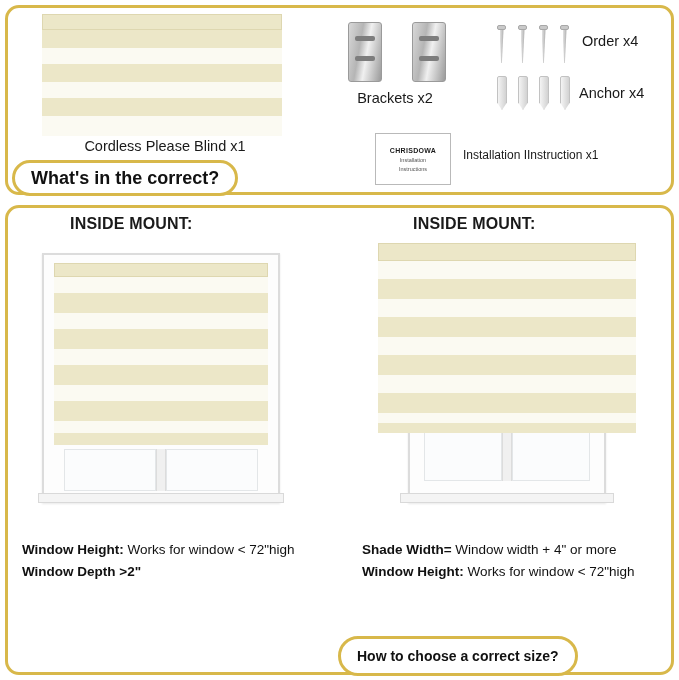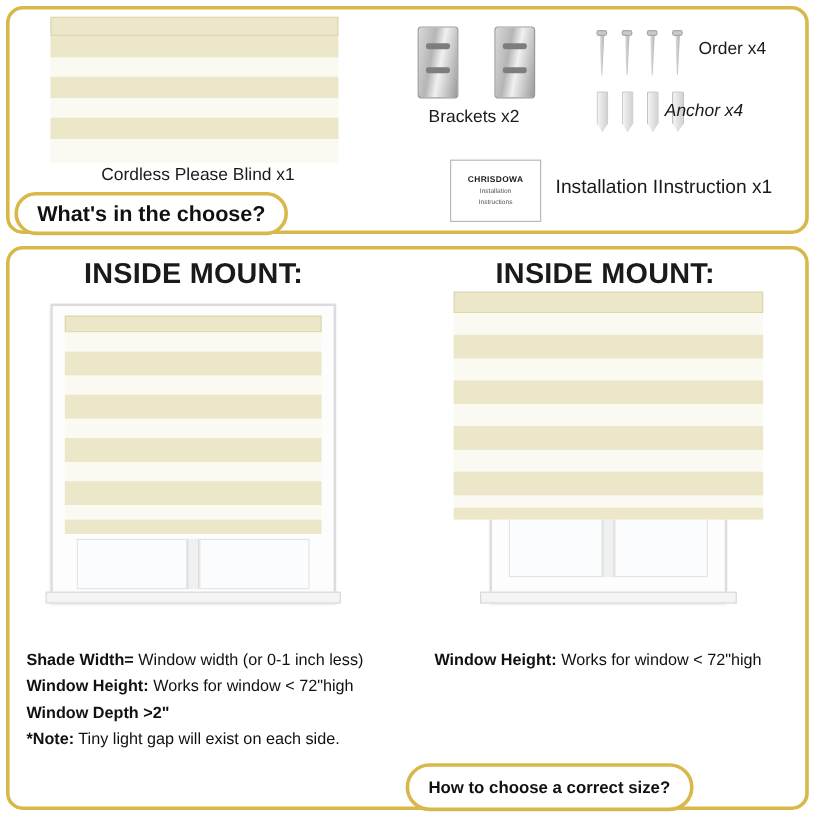--- a/index.html
+++ b/index.html
@@ -189,24 +189,23 @@
     border-radius: 2px 2px 5px 5px;
     box-sizing: border-box;
     clip-path: polygon(0 0, 100% 0, 100% 78%, 50% 100%, 0 78%);
   }
   #anchor-1 { left: 497px; top: 76px; }
   #anchor-2 { left: 518px; top: 76px; }
   #anchor-3 { left: 539px; top: 76px; }
   #anchor-4 { left: 560px; top: 76px; }
   #anchors-caption {
     position: absolute;
-    left: 554px;
+    left: 579px;
     top: 85px;
     font-size: 14.5px;
-    font-style: italic;
   }
 
   #manual {
     position: absolute;
     left: 375px;
     top: 133px;
     width: 76px;
     height: 52px;
     background: #ffffff;
     border: 1px solid #b9b9b9;
@@ -221,27 +220,27 @@
     font-size: 7px;
     font-weight: bold;
     letter-spacing: 0.3px;
   }
   #manual .m-line1 { font-size: 5.5px; color: #555; }
   #manual .m-line2 { font-size: 5.5px; color: #555; }
   #manual-caption {
     position: absolute;
     left: 463px;
     top: 148px;
+    font-size: 12px;
+  }
+
+  
+  .mount-title {
+    position: absolute;
     font-size: 16px;
-  }
-
-  
-  .mount-title {
-    position: absolute;
-    font-size: 24px;
     font-weight: bold;
     letter-spacing: 0.2px;
   }
   #inside-title { left: 70px; top: 215px; }
   #outside-title { left: 413px; top: 215px; }
 
   
   #inside-scene {
     position: absolute;
     left: 42px;
@@ -356,21 +355,21 @@
   </div>
 <div id="anchors-caption">Anchor x4</div>
 
 <div id="manual">
   <div class="m-brand">CHRISDOWA</div>
   <div class="m-line1">Installation</div>
   <div class="m-line2">Instructions</div>
 </div>
 <div id="manual-caption">Installation IInstruction x1</div>
 
-<div class="badge" id="badge-package">What's in the choose?</div>
+<div class="badge" id="badge-package">What's in the correct?</div>
 
 <div class="panel" id="mount-panel"></div>
 
 <div class="mount-title" id="inside-title">INSIDE MOUNT:</div>
 <div class="mount-title" id="outside-title">INSIDE MOUNT:</div>
 
 <div id="inside-scene">
 
   <div class="frame-outer" style="left:0;top:0;width:238px;height:250px;"></div>
 
@@ -411,23 +410,22 @@
     <div class="sheer" style="top:94px;height:18px;"></div>
     <div class="stripe" style="top:112px;height:20px;"></div>
     <div class="sheer" style="top:132px;height:18px;"></div>
     <div class="stripe" style="top:150px;height:20px;"></div>
     <div class="sheer" style="top:170px;height:10px;"></div>
     <div class="stripe" style="top:180px;height:10px;"></div>
   </div>
 </div>
 
 <div class="spec" id="inside-specs">
-  <div class="spec-line"><b>Shade Width=</b><span> Window width (or 0-1 inch less)</span></div>
   <div class="spec-line"><b>Window Height:</b><span> Works for window &lt; 72"high</span></div>
   <div class="spec-line"><b>Window Depth &gt;2"</b><span></span></div>
-  <div class="spec-line"><b>*Note:</b><span> Tiny light gap will exist on each side.</span></div>
 </div>
 
 <div class="spec" id="outside-specs">
+  <div class="spec-line"><b>Shade Width=</b><span> Window width + 4" or more</span></div>
   <div class="spec-line"><b>Window Height:</b><span> Works for window &lt; 72"high</span></div>
 </div>
 
 <div class="badge" id="badge-size">How to choose a correct size?</div>
 
 </body></html>

